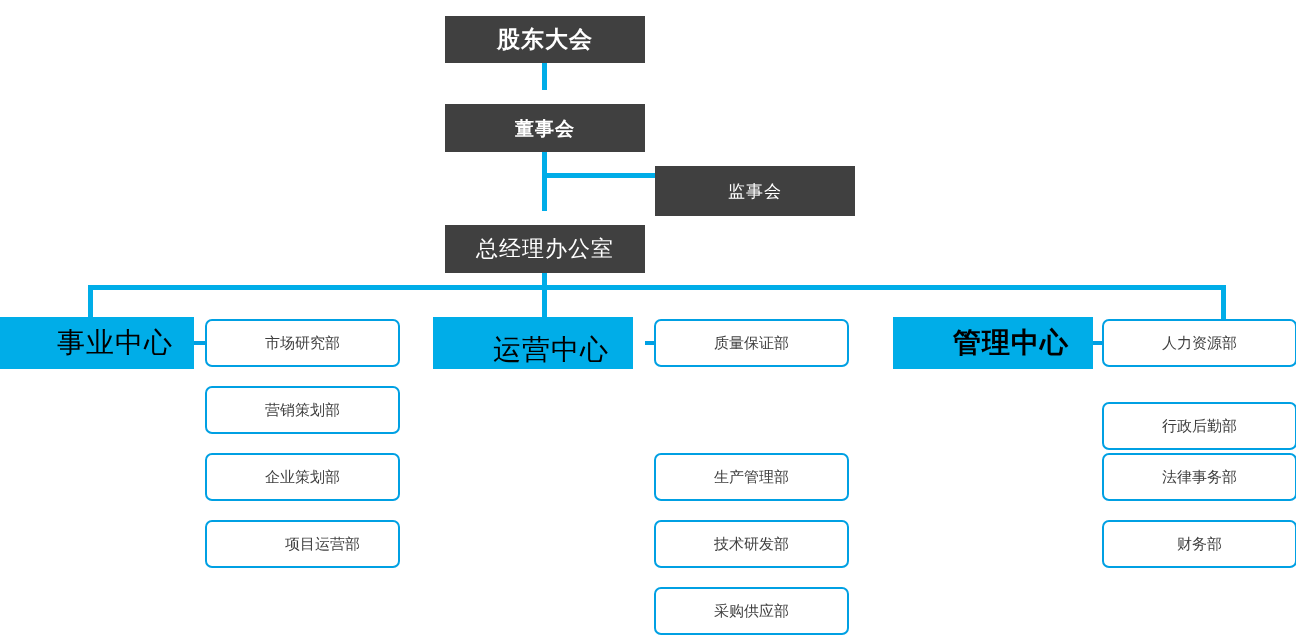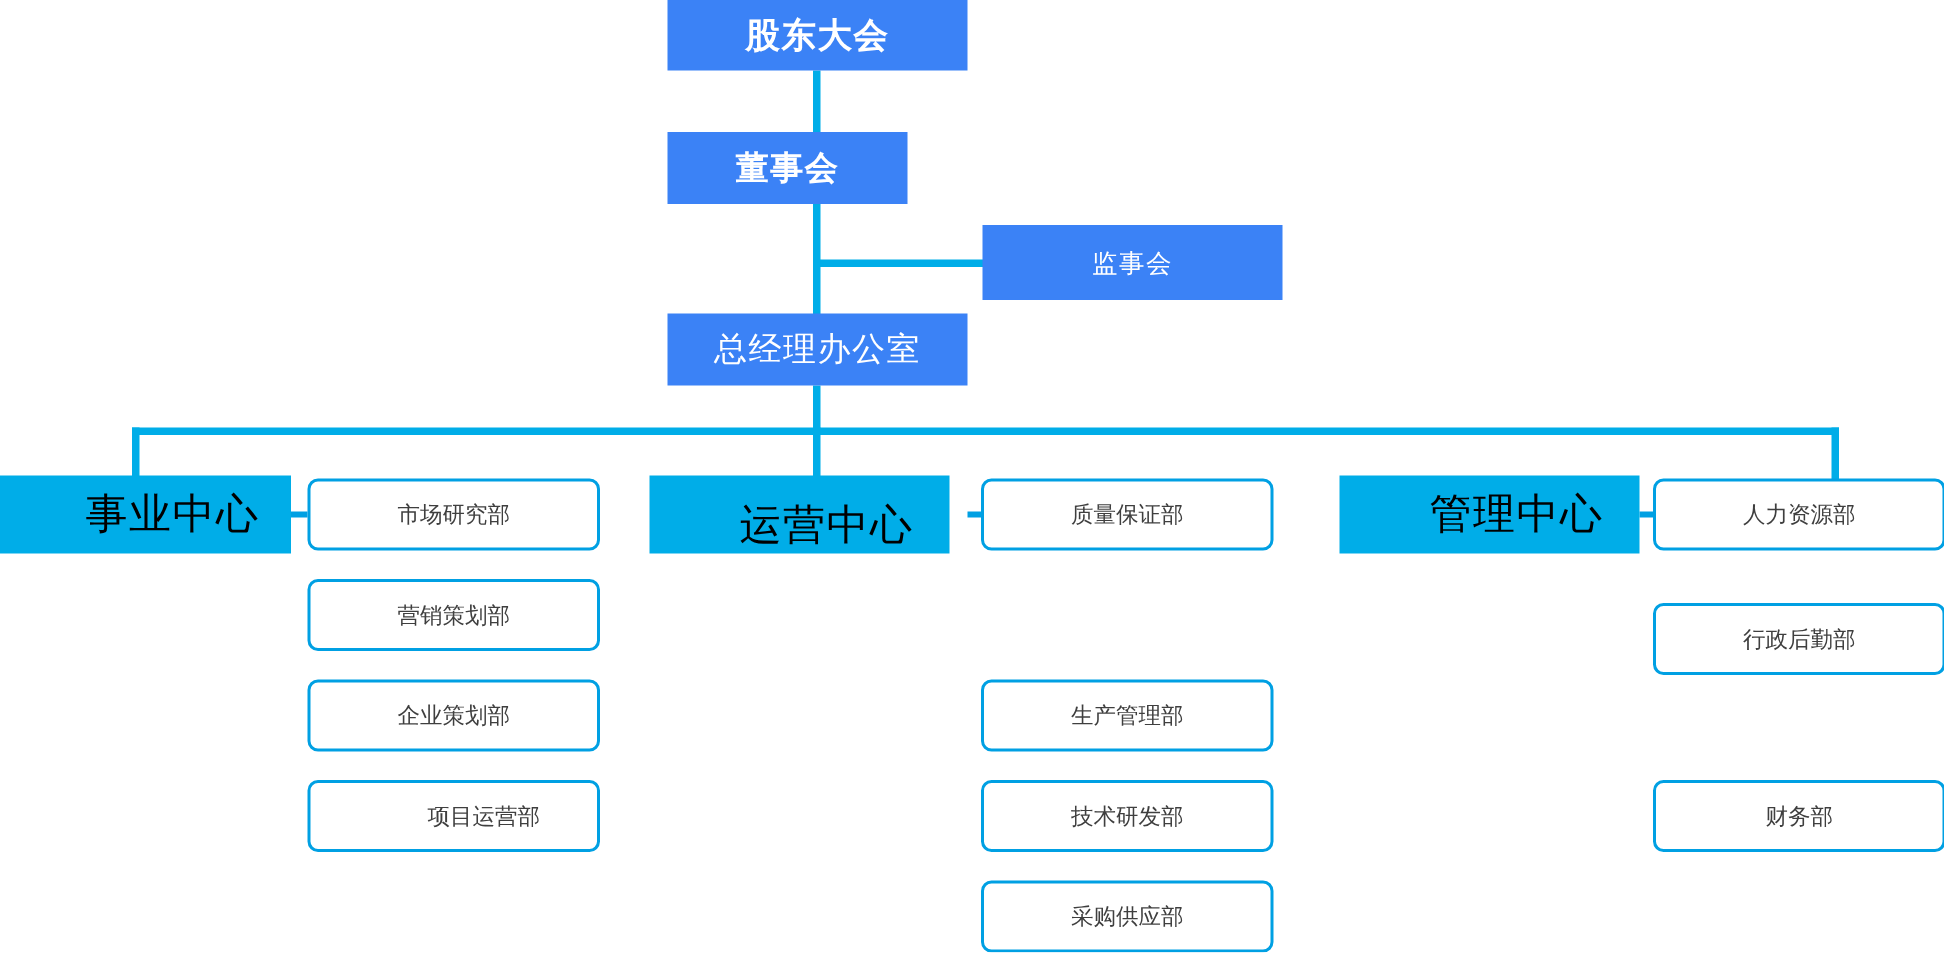--- a/index.html
+++ b/index.html
@@ -14,44 +14,45 @@
     position: relative;
     width: 1296px;
     height: 635px;
     background: #ffffff;
     overflow: hidden;
   }
 
   
   .solid-box {
     position: absolute;
-    background: #3b82f6;
+    background: #404040;
     color: #ffffff;
     display: flex;
     align-items: center;
     justify-content: center;
     box-sizing: border-box;
     line-height: 1;
     white-space: nowrap;
     z-index: 3;
+    margin-top: 16px;
   }
   .solid-box.bold { font-weight: bold; }
 
   .box-shareholders { left: 445px; top: 0px;   width: 200px; height: 47px; font-size: 23px; letter-spacing: 1px; }
-  .box-board        { left: 445px; top: 88px;  width: 160px; height: 48px; font-size: 22px; letter-spacing: 1px; }
+  .box-board        { left: 445px; top: 88px;  width: 200px; height: 48px; font-size: 19px; letter-spacing: 1px; }
   .box-supervisors  { left: 655px; top: 150px; width: 200px; height: 50px; font-size: 17px; letter-spacing: 1px; justify-content: center; }
   .box-gm-office    { left: 445px; top: 209px; width: 200px; height: 48px; font-size: 22px; letter-spacing: 1px; }
 
   .center-box { position: absolute; background: #00ADE8; color: #000000;
                 display: flex; align-items: center; justify-content: center;
                 box-sizing: border-box; font-size: 28px; letter-spacing: 1px;
                 white-space: nowrap; z-index: 3; padding-left: 36px; }
   .center-biz   { left: 0px;   top: 317px; width: 194px; height: 52px; }
   .center-ops   { left: 433px; top: 317px; width: 200px; height: 52px; align-items: flex-end; }
-  .center-admin { left: 893px; top: 317px; width: 200px; height: 52px; }
+  .center-admin { left: 893px; top: 317px; width: 200px; height: 52px; font-weight: bold; }
 
   
   .dept-box {
     position: absolute;
     width: 195px;
     height: 48px;
     box-sizing: border-box;
     border: 2px solid #00A0E3;
     border-radius: 7px;
     background: #ffffff;
@@ -150,17 +151,20 @@
   <div class="dept-box" style="left:654px; top:587px;">
     <span>采购供应部</span>
   </div>
 
   <div class="dept-box" style="left:1102px; top:319px;">
     <span>人力资源部</span>
   </div>
   <div class="dept-box" style="left:1102px; top:386px;margin-top:16px;">
     <span>行政后勤部</span>
   </div>
+  <div class="dept-box" style="left:1102px; top:453px;">
+    <span>法律事务部</span>
+  </div>
   <div class="dept-box" style="left:1102px; top:520px;">
     <span>财务部</span>
   </div>
 
 </div>
 
 </body></html>

